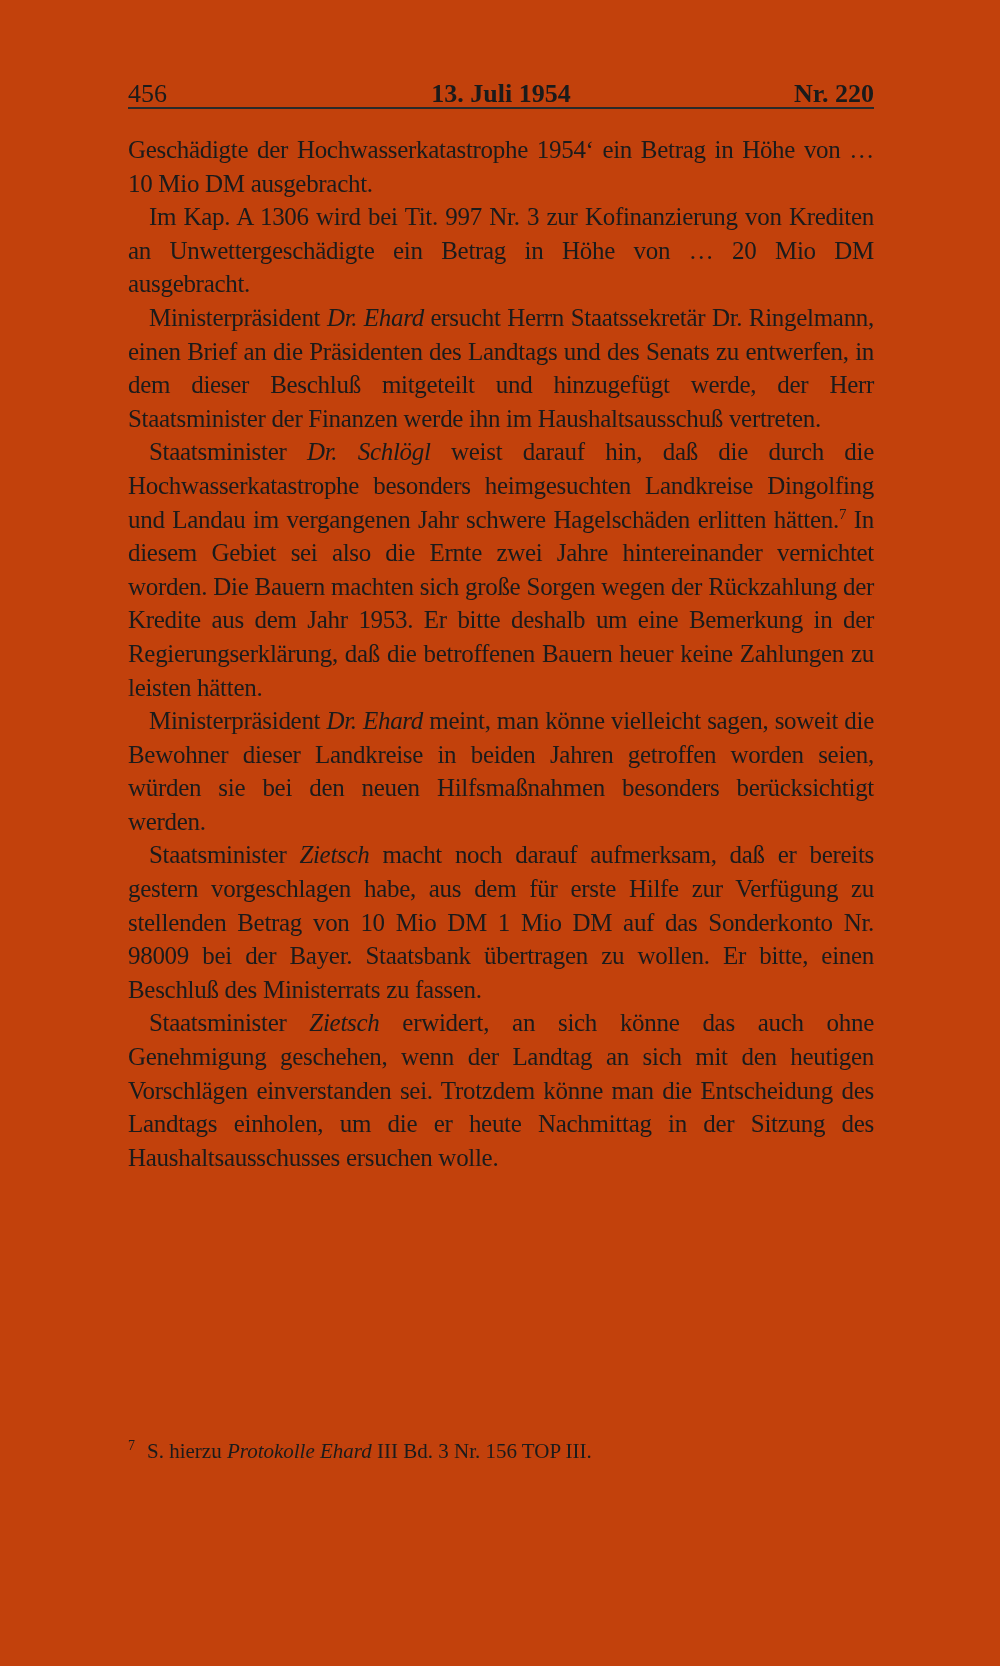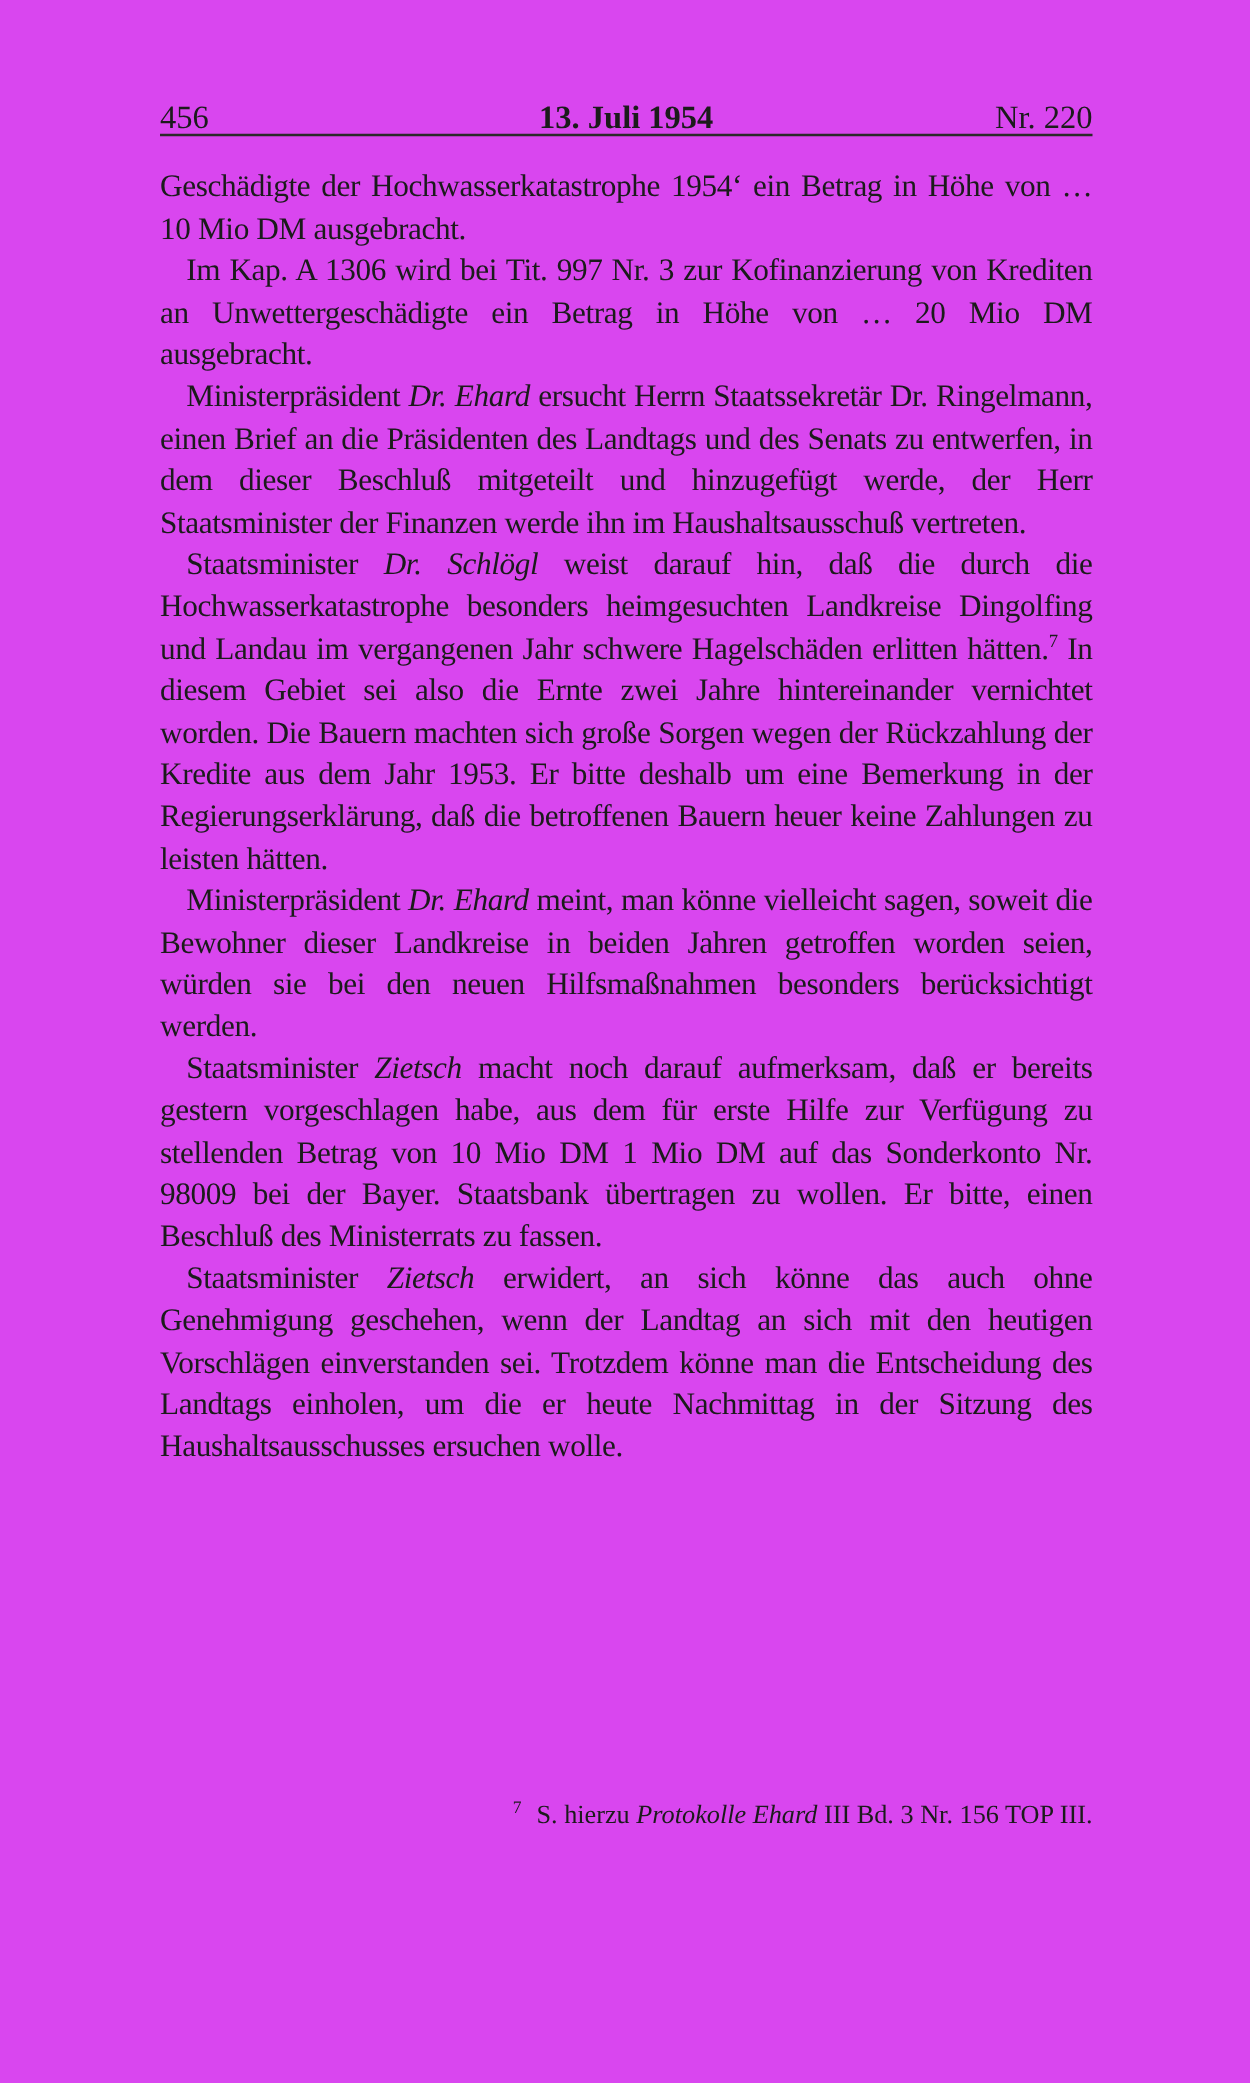--- a/index.html
+++ b/index.html
@@ -4,36 +4,36 @@
 <style>
   html, body {
     margin: 0;
     padding: 0;
     background: #ffffff;
   }
   .page {
     position: relative;
     width: 1000px;
     height: 1666px;
-    background: #d946ef;
+    background: #c2410c;
     color: #1b1b1b;
     font-family: "Liberation Serif", "DejaVu Serif", serif;
     overflow: hidden;
   }
   .page-header {
     position: absolute;
     left: 128px;
     top: 80px;
     width: 746px;
     font-size: 26px;
     line-height: 28px;
   }
   .page-header .hdr-left  { position: absolute; left: 0; top: 0; }
   .page-header .hdr-center{ position: absolute; left: 0; right: 0; top: 0; text-align: center; font-weight: bold; }
-  .page-header .hdr-right { position: absolute; right: 0; top: 0; }
+  .page-header .hdr-right { position: absolute; right: 0; top: 0; font-weight: bold; }
   .header-rule {
     position: absolute;
     left: 128px;
     top: 107px;
     width: 746px;
     border-top: 2px solid #2a2a2a;
   }
   .body-text {
     position: absolute;
     left: 128px;
@@ -54,21 +54,20 @@
     line-height: 0;
     vertical-align: super;
   }
   .footnote {
     position: absolute;
     left: 128px;
     top: 1438px;
     width: 746px;
     font-size: 21px;
     line-height: 26px;
-    text-align: right;
   }
   .footnote .fn-marker {
     font-size: 14px;
     line-height: 0;
     vertical-align: super;
     margin-right: 12px;
   }
   em { font-style: italic; }
 </style>
 </head>

